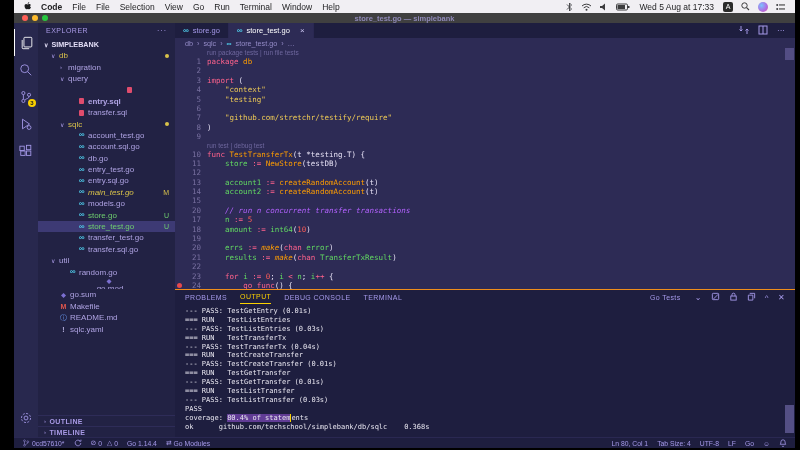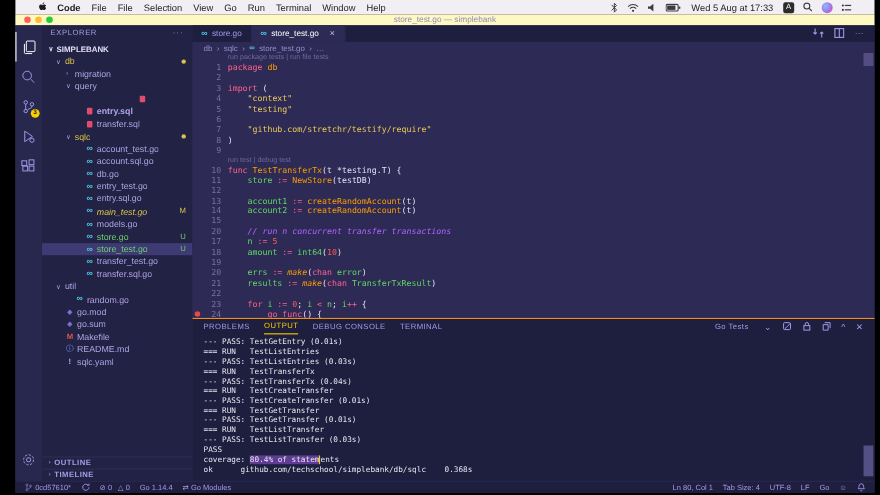--- a/index.html
+++ b/index.html
@@ -2,36 +2,36 @@
 <html><head>
 <meta charset="utf-8">
 <style>
   * { margin:0; padding:0; box-sizing:border-box; }
   html,body { width:800px; height:450px; background:#000; overflow:hidden;
               font-family:"Liberation Sans", sans-serif; }
   .screen { position:absolute; left:14px; top:0; width:781px; height:450px; background:#000; }
 
   
   .menubar { height:13px; background:#f1eff3; display:flex; align-items:center;
-             font-size:8.5px; color:#1d1d1f; padding:0 17px; }
+             font-size:8.5px; color:#1d1d1f; padding:0 6px; }
   .menubar .mitem { margin:0 5px; white-space:nowrap; }
   .menubar .bold { font-weight:bold; }
   .menubar .spacer { flex:1; }
   .menubar .micon { margin:0 4px; display:inline-flex; align-items:center; }
   .apple { width:8px; height:9px; }
   .inputA { width:10px; height:10px; background:#2b2b2b; color:#fff; border-radius:2px;
             font-size:7px; display:inline-flex; align-items:center; justify-content:center; }
   .siri { width:10px; height:10px; border-radius:50%;
           background:radial-gradient(circle at 35% 35%, #7cc1ff, #b06ae0 60%, #e0609a); }
   .clock { margin:0 5px; white-space:nowrap; }
 
   
   .window { position:absolute; top:13px; left:0; width:781px; height:435px; background:#2D2B55; }
-  .titlebar { height:10px; background:#fef9c3; position:relative; display:flex;
-              justify-content:center; }
+  .titlebar { height:10px; background:#404040; position:relative; display:flex;
+              align-items:center; justify-content:center;font-weight:bold; }
   .lights { position:absolute; left:8px; top:2px; display:flex; gap:4px; }
   .light { width:6px; height:6px; border-radius:50%; }
   .l-red{background:#FF5F57;} .l-yel{background:#FEBC2E;} .l-grn{background:#28C840;}
   .wtitle { font-size:7.5px; color:#8F89B8; }
 
   .content { display:flex; height:414px; }
 
   
   .activitybar { width:24px; background:#28284E; display:flex; flex-direction:column;
                  align-items:center; padding-top:6px; position:relative; }
@@ -363,21 +363,21 @@
             </div>
             <div class="trow" style="padding-left: 13px;">
               <span class="arrow">∨</span>
               <span class="flabel">util</span>
             </div>
             <div class="trow" style="padding-left: 22px;">
               <span class="arrow"></span>
               <span class="ficon go">∞</span>
               <span class="flabel">random.go</span>
             </div>
-            <div class="trow" style="padding-left: 13px;">
+            <div class="trow" style="padding-left: 13px; flex-direction: column;">
               <span class="arrow"></span>
               <span class="ficon mod">◆</span>
               <span class="flabel">go.mod</span>
             </div>
             <div class="trow" style="padding-left: 13px;">
               <span class="arrow"></span>
               <span class="ficon mod">◆</span>
               <span class="flabel">go.sum</span>
             </div>
             <div class="trow" style="padding-left: 13px;">

